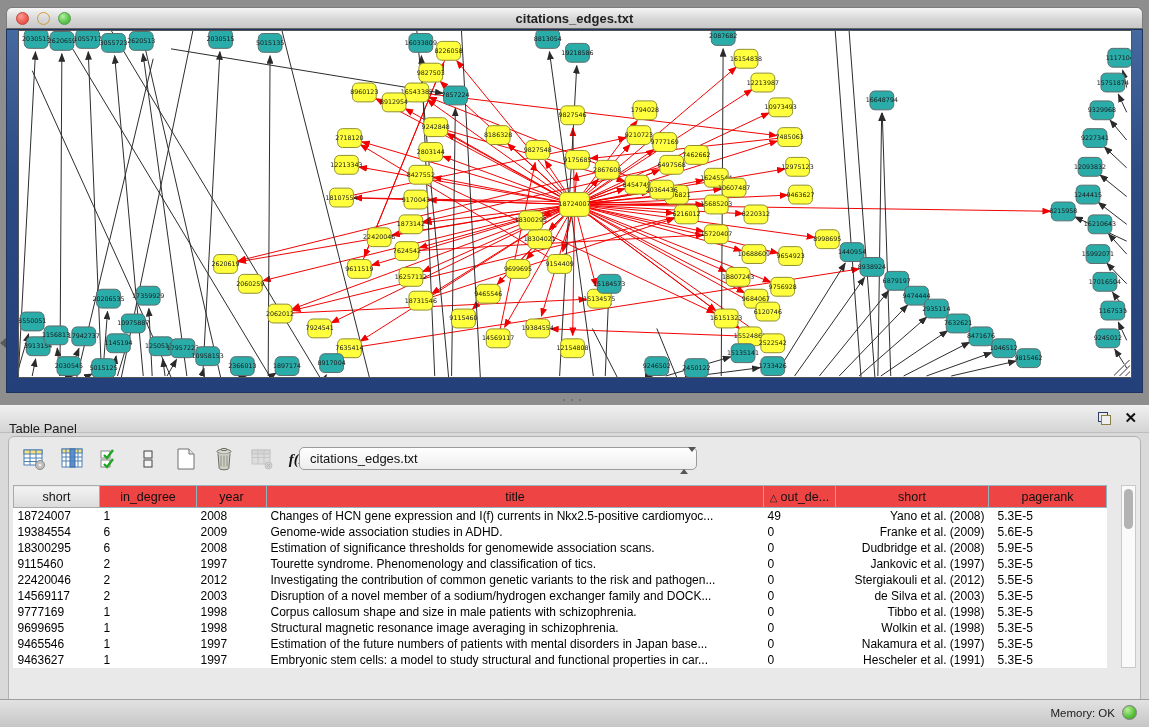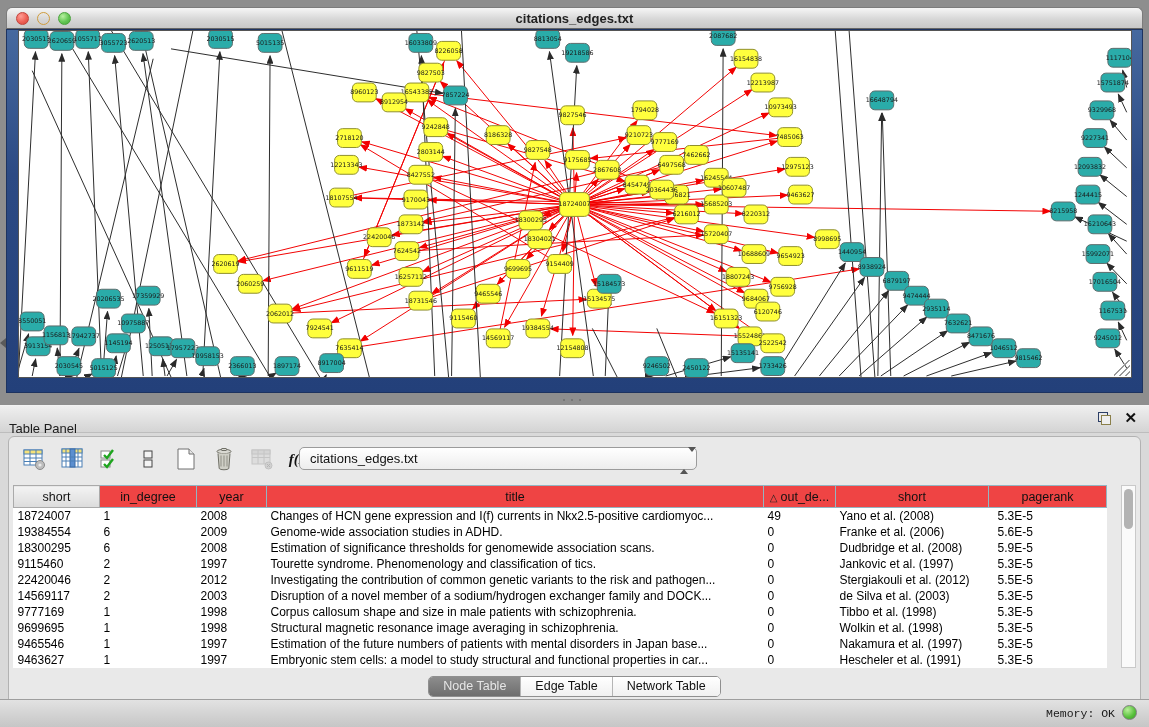--- a/index.html
+++ b/index.html
@@ -81,36 +81,36 @@
   #data-table th{
     height:22px;background:#ef4444;border:1px solid #93b5c2;
     font-size:12.5px;font-weight:normal;color:#111;text-align:center;
     overflow:hidden;white-space:nowrap;padding:0 2px;box-sizing:border-box;cursor:pointer;
   }
   #data-table th.silver{background:linear-gradient(180deg,#f3f3f3,#dcdcdc);border-color:#aaa;}
   #data-table td{
     height:16px;font-size:12px;color:#000;white-space:nowrap;overflow:hidden;
     padding:0 4px;box-sizing:border-box;
   }
-  #data-table td.center{text-align:left;}
+  #data-table td.center{text-align:right;}
   #data-table td.padl{padding-left:9px;margin-top:48px;}
   .sort-tri{font-size:10px;margin-right:3px;color:#222;}
   #tbl-scrollbar{position:absolute;right:4px;top:48px;width:15px;height:183px;
     background:#fafafa;border:1px solid #c9c9c9;box-sizing:border-box;}
   #tbl-thumb{position:absolute;left:2px;top:3px;width:9px;height:40px;border-radius:5px;background:#b3b3b3;}
   
   #tabs{position:absolute;left:0;right:0;top:239px;height:22px;text-align:center;}
   .seg{display:inline-flex;border:1px solid #8f8f8f;border-radius:5px;overflow:hidden;background:#fff;}
   .seg .tab{font-size:12.5px;padding:2px 14px 3px;color:#111;background:linear-gradient(180deg,#ffffff,#f0f0f0);border-left:1px solid #b5b5b5;cursor:pointer;}
   .seg .tab:first-child{border-left:none;}
   .seg .tab.active{background:linear-gradient(180deg,#8d8d8d,#6e6e6e);color:#e6e6e6;}
   
   #status-bar{position:absolute;left:0;bottom:0;right:0;height:27px;
     background:linear-gradient(180deg,#e2e2e2,#c6c6c6);border-top:1px solid #9e9e9e;}
-  #mem-label{position:absolute;right:34px;top:7px;font-size:11.5px;color:#1a1a1a;font-family:Liberation Mono, monospace;}
+  #mem-label{position:absolute;right:34px;top:7px;font-size:11.5px;color:#1a1a1a;}
   #mem-dot{position:absolute;right:12px;top:5px;width:15px;height:15px;border-radius:50%;
     background:radial-gradient(circle at 35% 30%,#b9f09a,#55bf3a 60%,#3f9c2b);border:1px solid #7e7e7e;box-sizing:border-box;}
 </style>
 </head>
 <body>
 
 <div id="net-window">
   <div id="titlebar">
     <span class="tl red"></span>
     <span class="tl yellow"></span>
@@ -898,21 +898,21 @@
             <td>49</td>
             <td class="center">Yano et al. (2008)</td>
             <td class="padl">5.3E-5</td>
           </tr>
           <tr>
             <td>19384554</td>
             <td>6</td>
             <td>2009</td>
             <td>Genome-wide association studies in ADHD.</td>
             <td>0</td>
-            <td class="center">Franke et al. (2006)</td>
+            <td class="center">Franke et al. (2009)</td>
             <td class="padl">5.6E-5</td>
           </tr>
           <tr>
             <td>18300295</td>
             <td>6</td>
             <td>2008</td>
             <td>Estimation of significance thresholds for genomewide association scans.</td>
             <td>0</td>
             <td class="center">Dudbridge et al. (2008)</td>
             <td class="padl">5.9E-5</td>
@@ -979,26 +979,19 @@
             <td>0</td>
             <td class="center">Hescheler et al. (1991)</td>
             <td class="padl">5.3E-5</td>
           </tr>
         </tbody>
     </table>
     <div id="tbl-scrollbar">
       <div id="tbl-thumb"></div>
     </div>
 
-    <div id="tabs">
-      <span class="seg" id="seg-control">
-          <span class="tab active">Node Table</span>
-          <span class="tab">Edge Table</span>
-          <span class="tab">Network Table</span>
-        </span>
-    </div>
   </div>
 </div>
 
 <div id="status-bar">
   <span id="mem-label">Memory: OK</span>
   <span id="mem-dot"></span>
 </div>
 
 </body></html>

